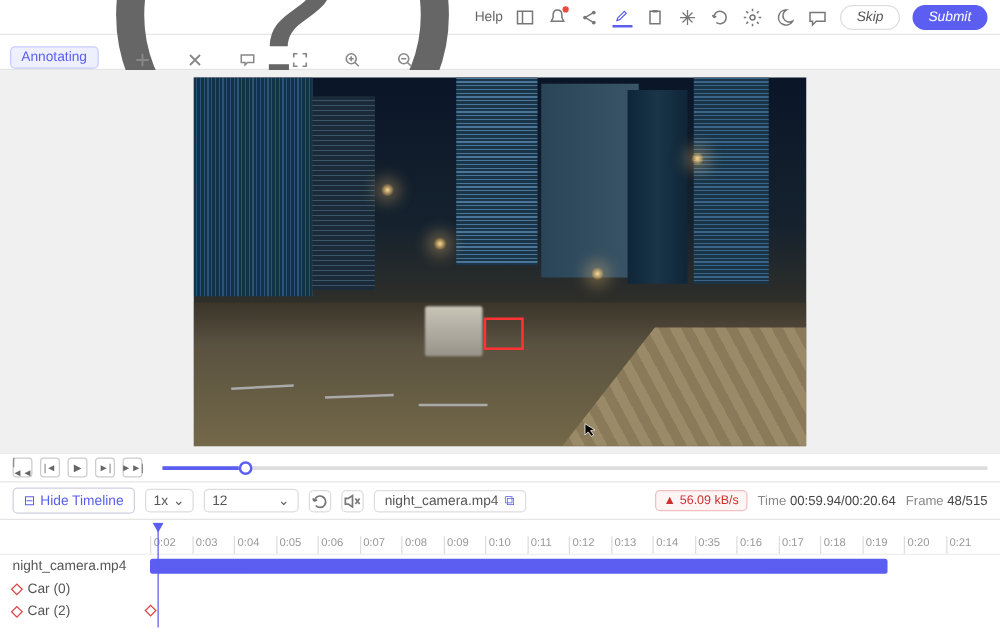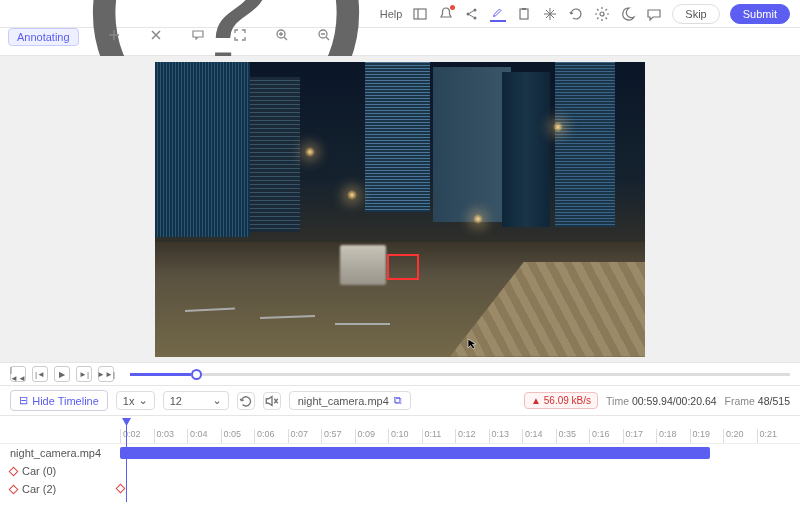--- a/index.html
+++ b/index.html
@@ -2,23 +2,23 @@
 <html><head>
 <meta charset="utf-8">
 <style>
 * { margin: 0; padding: 0; box-sizing: border-box; }
 body { font-family: -apple-system, BlinkMacSystemFont, "Segoe UI", Arial, sans-serif; font-size: 12px; color: #333; background: #fff; width: 800px; height: 512px; overflow: hidden; }
 .topbar { height: 28px; display: flex; align-items: center; justify-content: flex-end; padding: 0 10px; border-bottom: 1px solid #e5e5e5; gap: 10px; }
 .topbar .help { color: #666; font-size: 11px; display: flex; align-items: center; gap: 4px; cursor: pointer; }
 .topbar .icon { width: 16px; height: 16px; color: #777; cursor: pointer; display: flex; align-items: center; justify-content: center; position: relative; }
 .topbar .icon.active { color: #5b5ef0; border-bottom: 2px solid #5b5ef0; padding-bottom: 2px; }
 .topbar .dot::after { content: ""; width: 5px; height: 5px; background: #e74c3c; border-radius: 50%; position: absolute; top: -1px; right: -1px; }
-.topbar .btn { border: 1px solid #ddd; border-radius: 12px; padding: 3px 12px; font-size: 11px; cursor: pointer; color: #555; background: #fff; }
+.topbar .btn { border: 1px solid #ddd; border-radius: 12px; padding: 3px 12px; font-size: 11px; cursor: pointer; color: #555; background: #fff; font-style: italic; }
 .topbar .btn.primary { background: #5b5ef0; color: #fff; border-color: #5b5ef0; border-radius: 10px; }
-.toolbar { height: 28px; display: flex; align-items: flex-start; padding: 0 8px; border-bottom: 1px solid #e5e5e5; gap: 28px; }
+.toolbar { height: 28px; display: flex; align-items: flex-end; padding: 0 8px; border-bottom: 1px solid #e5e5e5; gap: 28px; }
 .status-pill { background: #eef0ff; color: #5b5ef0; border: 1px solid #c8ccfd; border-radius: 4px; padding: 2px 8px; font-size: 11px; }
 .toolbar .ticon { width: 14px; height: 14px; color: #888; cursor: pointer; display: flex; align-items: center; justify-content: center; }
 .canvas-area { height: 306px; background: #f0f0f0; display: flex; align-items: center; justify-content: center; position: relative; }
 .video-frame { width: 490px; height: 295px; background: linear-gradient(to bottom, #0a1628 0%, #15222e 40%, #3a3428 70%, #635843 85%, #7a6d52 100%); position: relative; overflow: hidden; }
 .building { position: absolute; background: linear-gradient(90deg, #0f2538, #1a3548, #0f2538); }
 .b1 { left: 0; top: 0; width: 95px; height: 175px; background: repeating-linear-gradient(90deg, #123248, #123248 2px, #2a5578 2px, #2a5578 3px); }
 .b2 { left: 95px; top: 15px; width: 50px; height: 155px; background: repeating-linear-gradient(0deg, #1a2a38, #1a2a38 3px, #3a5568 3px, #3a5568 4px); }
 .b3 { left: 210px; top: 0; width: 65px; height: 150px; background: repeating-linear-gradient(0deg, #1a3548, #1a3548 2px, #4a7598 2px, #4a7598 3px); }
 .b4 { left: 278px; top: 5px; width: 78px; height: 155px; background: linear-gradient(90deg, #2a4558, #3a5568); }
 .b5 { right: 30px; top: 0; width: 60px; height: 165px; background: repeating-linear-gradient(0deg, #1a3548, #1a3548 2px, #3a6588 2px, #3a6588 3px); }
@@ -212,21 +212,21 @@
 
 <div class="settings-row">
   <div class="pill-btn">
     <span>⊟</span>
     <span>Hide Timeline</span>
   </div>
   <div class="select-box">
       <span>1x</span>
       <span>⌄</span>
     </div>
-  <div class="select-box" style="width:66px">
+  <div class="select-box" style="width:76px">
       <span>12</span>
       <span style="margin-left:auto">⌄</span>
     </div>
   <span class="sicon">
       <svg viewBox="0 0 14 14">
         <path d="M3 7a4 4 0 1 1 1 3M3 7l-1-2M3 7l2-1" fill="none" stroke="currentColor" stroke-width="1.2"></path>
       </svg>
     </span>
   <span class="sicon">
       <svg viewBox="0 0 14 14">
@@ -252,21 +252,21 @@
 </div>
 
 <div class="timeline" style="position:relative">
   <div class="ruler" id="ruler">
       <div class="tick">0:02</div>
       <div class="tick">0:03</div>
       <div class="tick">0:04</div>
       <div class="tick">0:05</div>
       <div class="tick">0:06</div>
       <div class="tick">0:07</div>
-      <div class="tick">0:57</div>
+      <div class="tick">0:08</div>
       <div class="tick">0:09</div>
       <div class="tick">0:10</div>
       <div class="tick">0:11</div>
       <div class="tick">0:12</div>
       <div class="tick">0:13</div>
       <div class="tick">0:14</div>
       <div class="tick">0:35</div>
       <div class="tick">0:16</div>
       <div class="tick">0:17</div>
       <div class="tick">0:18</div>

